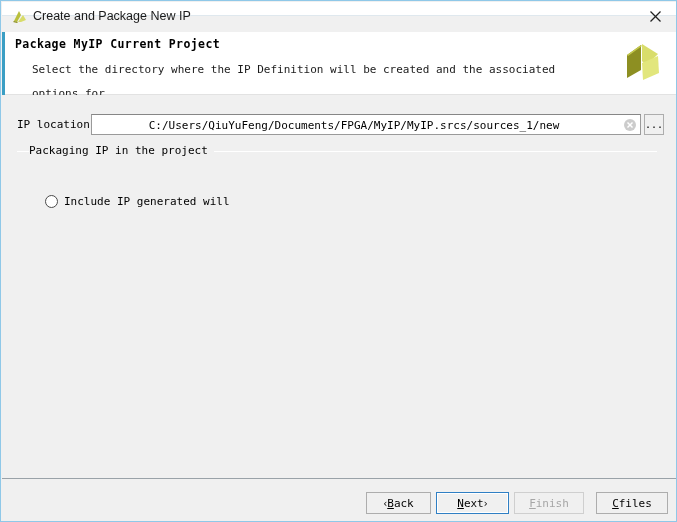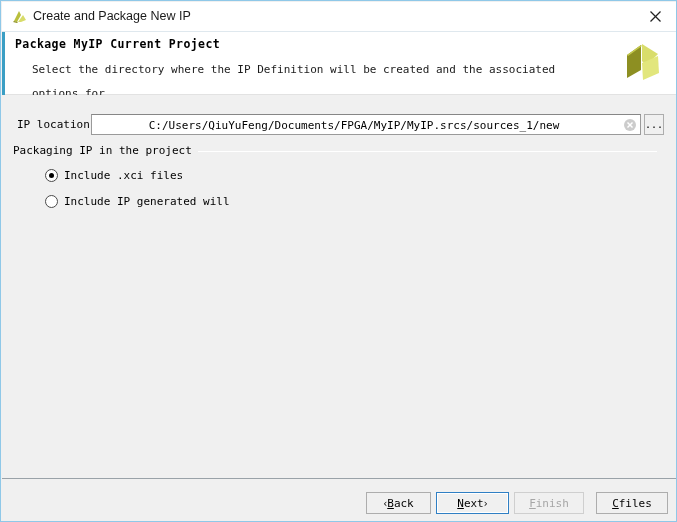--- a/index.html
+++ b/index.html
@@ -18,21 +18,21 @@
     width: 677px; height: 522px;
     background: #f0f0f0;
     border: 1px solid #8fc8e8;
     overflow: hidden;
   }
 
   
   #titlebar {
     position: absolute;
     left: 1px; top: 1px;
-    width: 675px; height: 30px;
+    width: 675px; height: 14px;
     background: #ffffff;
     border-bottom: 1px solid #dfe8ee;
   }
   #title-icon {
     position: absolute;
     left: 9px; top: 7px;
     width: 17px; height: 17px;
   }
   #title-text {
     position: absolute;
@@ -152,21 +152,21 @@
     color: #000;
     line-height: 14px;
     text-align: center;
     cursor: pointer;
     padding: 0;
   }
 
   
   #group-label {
     position: absolute;
-    left: 12px; top: 143px;
+    left: 28px; top: 143px;
     font-family: "DejaVu Sans Mono", monospace;
     font-size: 11px;
     color: #000000;
     white-space: nowrap;
     background: #f0f0f0;
     padding-right: 6px;
     z-index: 2;
   }
   #group-line {
     position: absolute;
@@ -303,24 +303,20 @@
         <line x1="9.5" y1="4.5" x2="4.5" y2="9.5" stroke="#ffffff" stroke-width="1.4"></line>
       </svg>
     </span>
   </div>
 
   <button id="iploc-browse">...</button>
 
   <div id="group-line"></div>
   <span id="group-label">Packaging IP in the project</span>
 
-  <label class="radio-row" id="radio-row-0">
-    <span class="radio-mark checked"></span>
-    <span class="radio-label">Include .xci files</span>
-  </label>
 
   <label class="radio-row" id="radio-row-1">
     <span class="radio-mark"></span>
     <span class="radio-label">Include IP generated will</span>
   </label>
 
   <div id="footer-sep"></div>
   <div id="footer">
     <button class="dlg-btn" id="btn-back">
       <span class="arrow">‹ </span>

